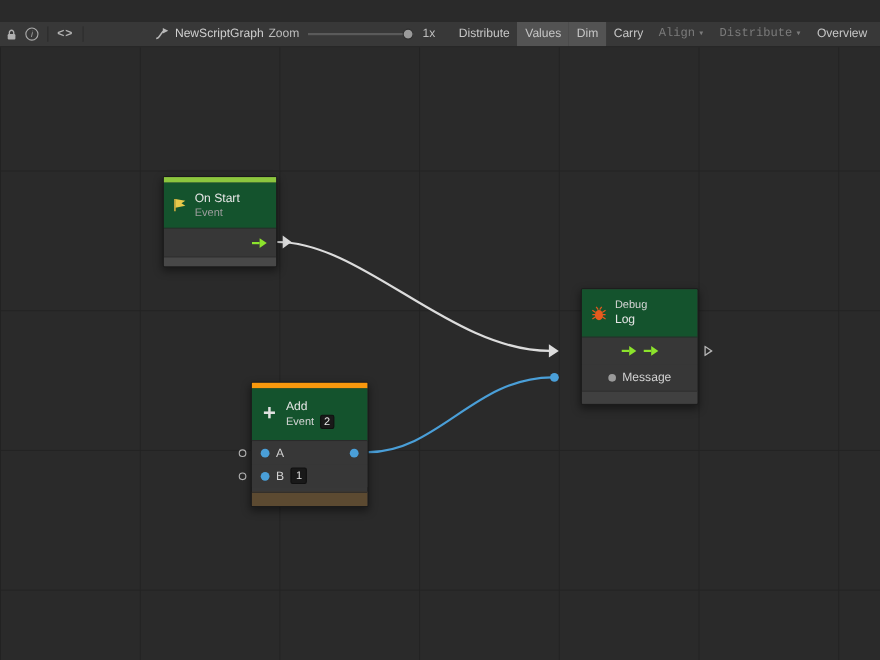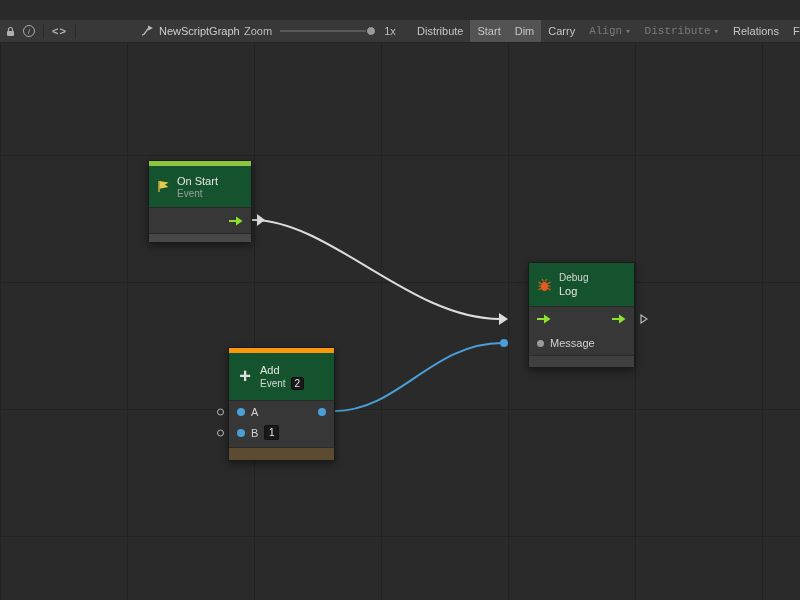--- a/index.html
+++ b/index.html
@@ -89,21 +89,21 @@
   .debug .node-head { height:44px; }
   .add .node-head { height:48px; }
   .n-title { color:#e6e6e6; font-size:11px; line-height:14px; }
   .n-sub { color:#9e9e9e; font-size:10px; line-height:11px; }
   .n-kicker { color:#d6d6d6; font-size:10px; line-height:13px; }
   .port-row {
     position:relative; display:flex; align-items:center; background:#373737;
     padding:0 8px; gap:6px;
   }
   .on-start .port-row { height:25px; justify-content:flex-end; }
-  .debug .port-row { height:24px; }
+  .debug .port-row { height:24px;justify-content:center; }
   .add .port-row { height:21px; }
   .row-spread { justify-content:space-between; }
   .node-footer { border-top:1px solid #2a2a2a; }
   .on-start .node-footer { height:9px; background:#484848; }
   .debug .node-footer { height:12px; background:#404040; }
   .add .node-footer { height:13px; background:#5c4a31; margin-top:4px; }
 
   .flow-arrow { display:inline-flex; cursor:crosshair; }
   .flow-arrow rect, .flow-arrow polygon { fill:#8ce32c; }
   .dot {
@@ -156,30 +156,30 @@
       <span>Zoom</span>
       <span class="zoom-slider">
         <span class="zoom-track"></span>
         <span class="zoom-knob"></span>
       </span>
       <span>1x</span>
     </div>
 
     <div class="tb-buttons">
       <span class="tb-btn">Distribute</span>
-      <span class="tb-btn active">Start</span>
+      <span class="tb-btn active">Values</span>
       <span class="tb-btn active">Dim</span>
       <span class="tb-btn">Carry</span>
       <span class="tb-btn disabled">
         <span>Align</span><span class="dd-arrow">▾</span>
       </span>
       <span class="tb-btn disabled">
         <span>Distribute</span><span class="dd-arrow">▾</span>
       </span>
-      <span class="tb-btn">Relations</span>
+      <span class="tb-btn">Overview</span>
       <span class="tb-btn">Full Screen</span>
     </div>
   </div>
 
   <div class="canvas">
 
     <svg class="wires">
       <path d="M252 177 C330 177 410 276 500 276" stroke-width="2" fill="none" stroke="#dcdcdc"></path>
       <polygon points="257,171 265,177 257,183" fill="#dcdcdc"></polygon>
       <polygon points="499,270 508,276 499,282" fill="#dcdcdc"></polygon>

